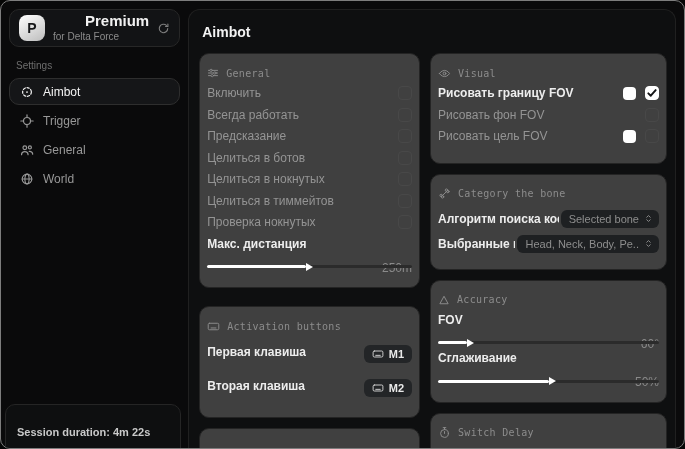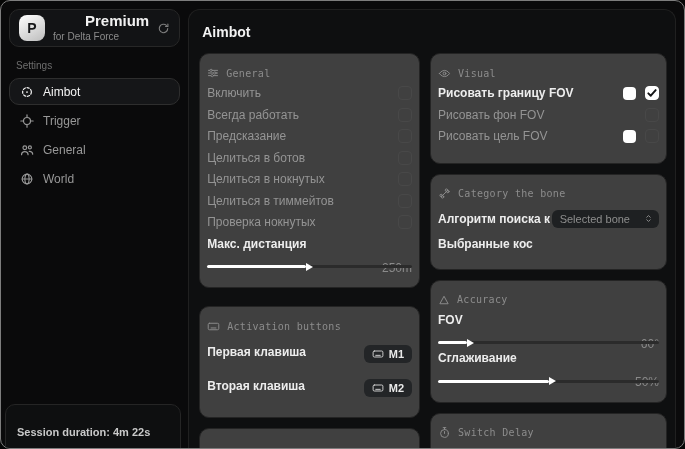--- a/index.html
+++ b/index.html
@@ -49,21 +49,21 @@
 
   .slider { position:relative; height:3px; background:#2b2b2b; border-radius:2px; margin:7px 0 7px; cursor:pointer; }
   .slider-fill { position:absolute; left:0; top:0; height:3px; background:#ffffff; border-radius:2px; }
   .slider-fill::after { content:""; position:absolute; right:-7px; top:-2.5px; border-top:4px solid transparent; border-bottom:4px solid transparent; border-left:7px solid #ffffff; }
 
   .keybtn { display:flex; align-items:center; gap:5px; background:#232527; border-radius:6px; padding:3px 8px; color:#e9e9e9; font-size:11px; font-weight:600; cursor:pointer; }
   .keybtn svg { color:#cfcfcf; }
 
   .dd-row { display:flex; align-items:center; height:25px; }
   .dd-label { flex:1 1 auto; overflow:hidden; margin-right:2px; }
-  .dropdown { display:flex; align-items:flex-start; gap:13px; background:#1e2022; border-radius:6px; padding:3px 5px 3px 8px; color:#8e8e8e; font-size:11px; white-space:nowrap; cursor:pointer; flex:0 0 auto; }
+  .dropdown { display:flex; align-items:flex-start; gap:4px; background:#1e2022; border-radius:6px; padding:3px 5px 3px 8px; color:#8e8e8e; font-size:11px; white-space:nowrap; cursor:pointer; flex:0 0 auto; }
   .dropdown svg { color:#8e8e8e; }
 </style>
 </head>
 <body>
 
 <div class="app">
 
   <aside class="sidebar">
     <div class="premium-card">
       <div class="logo">P</div>
@@ -286,20 +286,28 @@
               <span>Selected bone</span>
               <span style="display:flex">
                 <svg width="11" height="11" viewBox="0 0 16 16" fill="none" stroke="currentColor" stroke-width="1.4" stroke-linecap="round" stroke-linejoin="round">
                     <path d="M5.5 6.2L8 3.7l2.5 2.5M5.5 9.8L8 12.3l2.5-2.5"></path>
                   </svg>
               </span>
             </span>
           </div>
           <div class="dd-row">
             <span class="row-label bright dd-label">Выбранные кос</span>
+            <span class="dropdown">
+              <span>Head, Neck, Body, Pe..</span>
+              <span style="display:flex">
+                <svg width="11" height="11" viewBox="0 0 16 16" fill="none" stroke="currentColor" stroke-width="1.4" stroke-linecap="round" stroke-linejoin="round">
+                    <path d="M5.5 6.2L8 3.7l2.5 2.5M5.5 9.8L8 12.3l2.5-2.5"></path>
+                  </svg>
+              </span>
+            </span>
           </div>
         </div>
 
         <div class="card">
           <div class="card-header">
             <span style="display:flex">
               <svg width="12" height="12" viewBox="0 0 16 16" fill="none" stroke="currentColor" stroke-width="1.3" stroke-linejoin="round">
                   <path d="M8 3l5.5 10h-11L8 3z"></path>
                 </svg>
             </span>

